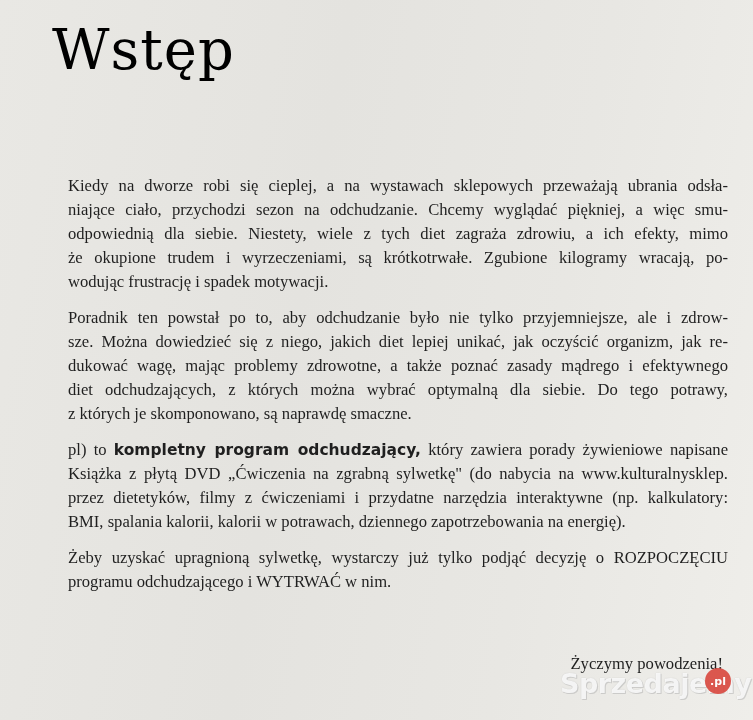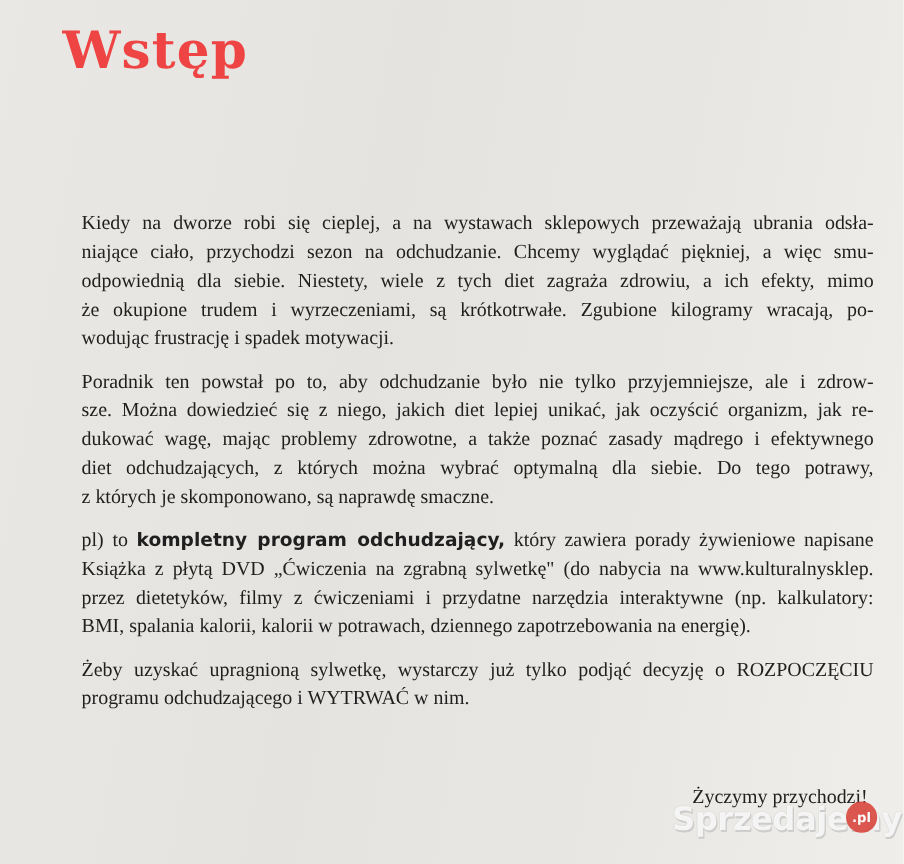--- a/index.html
+++ b/index.html
@@ -19,24 +19,24 @@
       position: absolute;
       left: 0; top: 0;
       width: 753px; height: 720px;
     }
     .title {
       position: absolute;
       left: 52px;
       top: 22px;
       margin: 0;
       font-family: "DejaVu Serif", "Liberation Serif", serif;
-      font-weight: bold;
-      font-size: 43px;
+      font-weight: normal;
+      font-size: 56px;
       letter-spacing: 1px;
-      color: #ef4444;
+      color: #000000;
       line-height: 1;
     }
     .body-text {
       position: absolute;
       left: 48px;
       top: 174px;
       width: 680px;
     }
     .para {
       margin: 0 0 12px 0;
@@ -129,18 +129,18 @@
       <span class="line last">BMI, spalania kalorii, kalorii w potrawach, dziennego zapotrzebowania na energię).</span>
     </p>
 
     <p class="para">
       <span class="line">Żeby uzyskać upragnioną sylwetkę, wystarczy już tylko podjąć decyzję o ROZPOCZĘCIU</span>
       <span class="line last">programu odchudzającego i WYTRWAĆ w nim.</span>
     </p>
 
   </div>
 
-  <div class="closing">Życzymy przychodzi!</div>
+  <div class="closing">Życzymy powodzenia!</div>
 
   <div class="watermark">Sprzedajemy</div>
   <div class="wm-badge">.pl</div>
 
 </div>
 
 </body></html>

